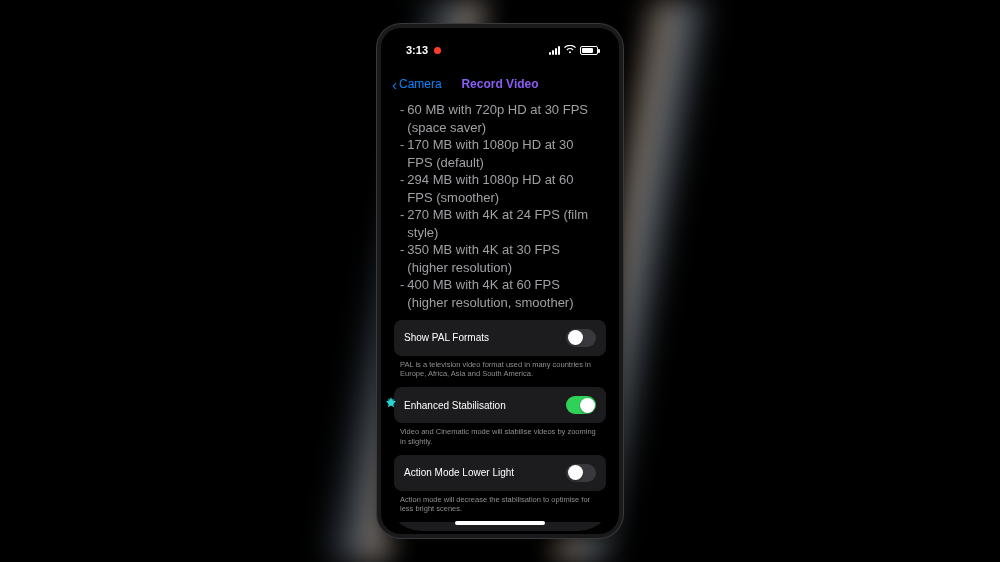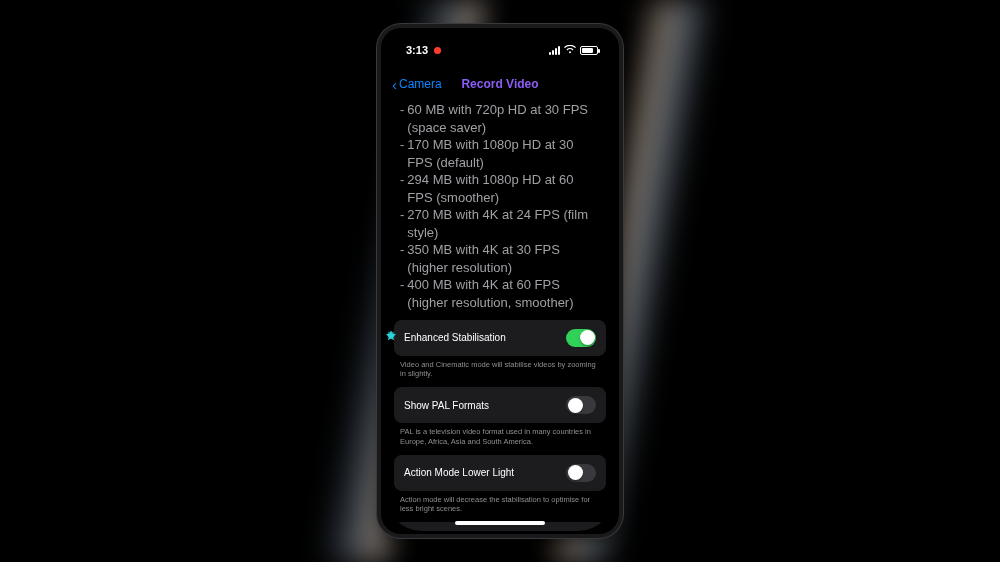--- a/index.html
+++ b/index.html
@@ -213,48 +213,48 @@
             <span>270 MB with 4K at 24 FPS (film style)</span>
           </div>
         <div class="li">
             <span>350 MB with 4K at 30 FPS (higher resolution)</span>
           </div>
         <div class="li">
             <span>400 MB with 4K at 60 FPS (higher resolution, smoother)</span>
           </div>
       </div>
 
+      <div class="group">
+        <div class="row">
+          <span class="row-label">Show PAL Formats</span>
+          <span class="toggle">
+              <span class="knob"></span>
+            </span>
+        </div>
+        <div class="footer">PAL is a television video format used in many countries in Europe, Africa, Asia and South America.</div>
+      </div>
+
       <div class="group" style="position:relative">
         <div class="row">
           <span class="star">
             <svg viewBox="0 0 24 24">
                 <path fill="#2ad4d4" d="M12 2l1.8 4.6 4.9.4-3.7 3.3 1.1 4.8L12 12.8 7.9 15l1.1-4.8L5.3 7l4.9-.4z"></path>
                 <path fill="#2ad4d4" d="M12 2l1.2 3.1L16 3l-1 3 3 .8-2.7 1.7 1.7 2.7-3.1-.8-.9 3.1L12 10.7l-1 2.8-.9-3.1-3.1.8 1.7-2.7L6 6.8 9 6 8 3l2.8 2.1z" opacity=".85"></path>
               </svg>
           </span>
           <span class="row-label">Enhanced Stabilisation</span>
           <span class="toggle on">
               <span class="knob"></span>
             </span>
         </div>
         <div class="footer">Video and Cinematic mode will stabilise videos by zooming in slightly.</div>
       </div>
 
       <div class="group">
         <div class="row">
-          <span class="row-label">Show PAL Formats</span>
-          <span class="toggle">
-              <span class="knob"></span>
-            </span>
-        </div>
-        <div class="footer">PAL is a television video format used in many countries in Europe, Africa, Asia and South America.</div>
-      </div>
-
-      <div class="group">
-        <div class="row">
           <span class="row-label">Action Mode Lower Light</span>
           <span class="toggle">
               <span class="knob"></span>
             </span>
         </div>
         <div class="footer">Action mode will decrease the stabilisation to optimise for less bright scenes.</div>
       </div>
 
 
       <div class="group">

